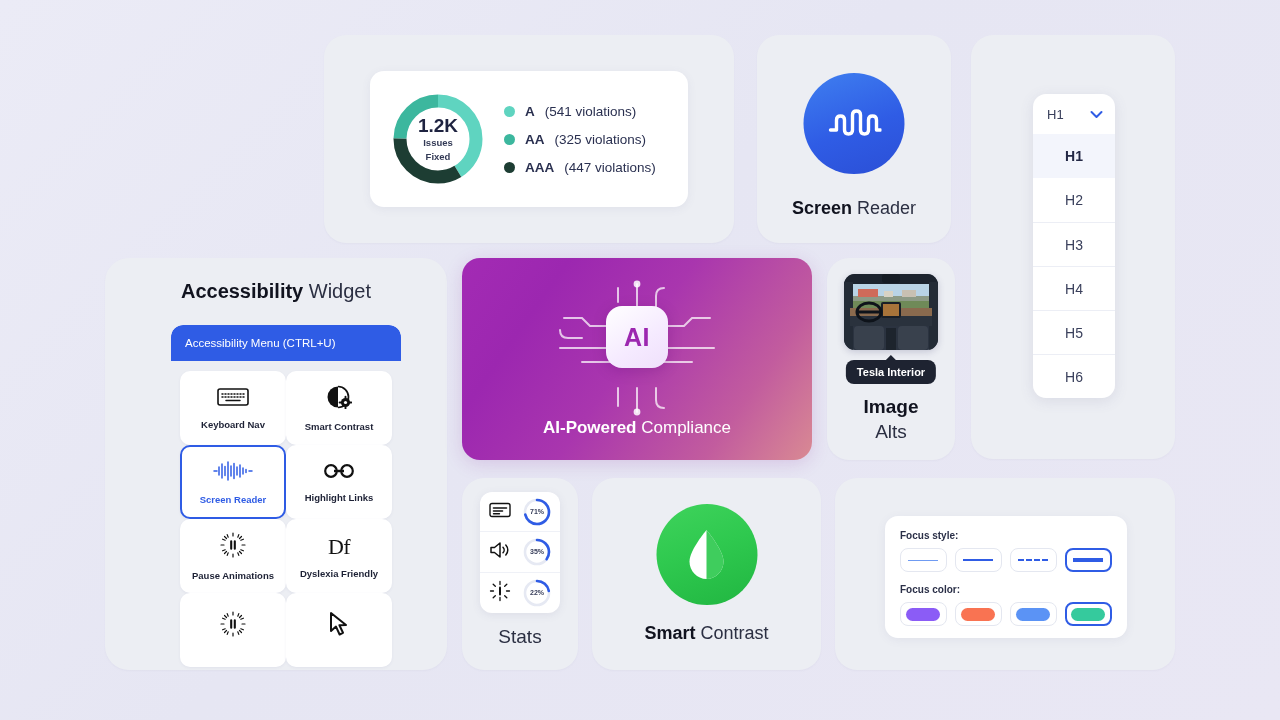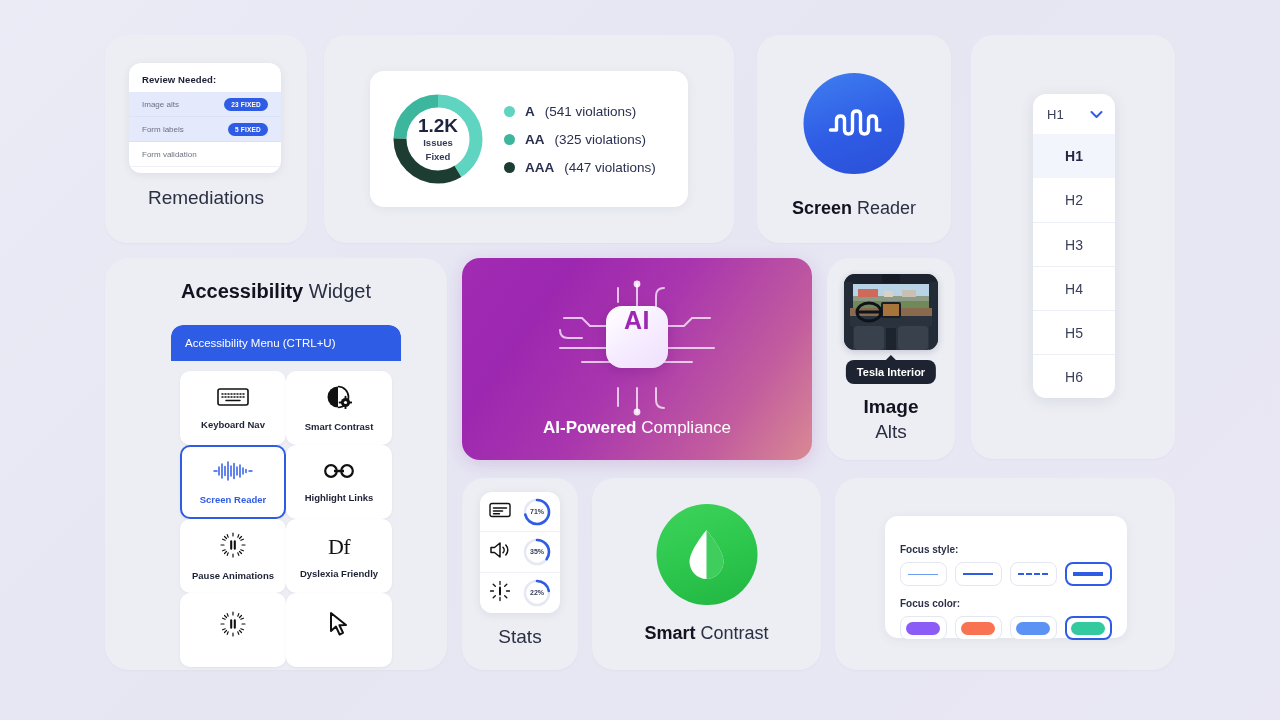--- a/index.html
+++ b/index.html
@@ -173,58 +173,39 @@
   .stats-cap { position: absolute; left: 0; right: 0; top: 148px; text-align: center; font-size: 19px; color: #2b2f42; }
 
   
   #p-contrast { left: 592px; top: 478px; width: 229px; height: 192px; }
   .green-grad { background: linear-gradient(160deg, #3fd35c 0%, #2fc94f 45%, #21b641 100%); }
 
   
   #p-focus { left: 835px; top: 478px; width: 340px; height: 192px; }
   .focus-card {
     position: absolute; left: 50px; top: 38px; width: 242px; height: 122px;
-    background: #fff; border-radius: 13px; padding: 28px 15px;
+    background: #fff; border-radius: 13px; padding: 14px 15px;
     box-shadow: 0 2px 10px rgba(90,90,140,0.08);
   }
   .focus-label { font-size: 10px; font-weight: bold; color: #2b3048; margin-bottom: 7px; }
   .swatch-row { display: flex; gap: 8px; margin-bottom: 12px; }
   .swatch {
     width: 50px; height: 24px; border-radius: 8px; background: #fff;
     border: 1.4px solid #e4e7f0;
     display: flex; align-items: center; justify-content: center;
   }
   .swatch.sel { border: 2px solid #2f5ce5; }
   .line { width: 30px; height: 0; border-top-style: solid; }
   .pill { width: 34px; height: 13px; border-radius: 7px; }
 </style>
 </head>
 <body>
 
 <div class="stage">
 
-  <div class="panel" id="p-remediations">
-    <div class="rem-card">
-      <div class="rem-title">Review Needed:</div>
-      <div class="rem-rows">
-        <div class="rem-row hl">
-          <span>Image alts</span>
-          <span class="badge">23 FIXED</span>
-        </div>
-        <div class="rem-row hl">
-          <span>Form labels</span>
-          <span class="badge">5 FIXED</span>
-        </div>
-        <div class="rem-row">
-          <span>Form validation</span>
-        </div>
-      </div>
-    </div>
-    <div class="rem-label-big">Remediations</div>
-  </div>
 
   <div class="panel" id="p-donut">
     <div class="donut-card">
       <div class="donut-wrap">
         <svg width="96" height="96" viewBox="0 0 96 96" aria-hidden="true">
 
           <g transform="translate(48,48) rotate(-90)">
             <circle r="38" fill="none" stroke="#5fd4c0" stroke-width="13" stroke-dasharray="98.3 140.5" stroke-dashoffset="0"></circle>
             <circle r="38" fill="none" stroke="#1d3d33" stroke-width="13" stroke-dasharray="81.2 157.6" stroke-dashoffset="-98.3"></circle>
             <circle r="38" fill="none" stroke="#3cb79e" stroke-width="13" stroke-dasharray="59.1 179.7" stroke-dashoffset="-179.5"></circle>
@@ -409,21 +390,21 @@
         <path d="M66 110 v18"></path>
         <path d="M104 110 v12 q0 8 8 8"></path>
         <path d="M30 60 h-14 q-8 0-8-8"></path>
         <path d="M60 48 h-22 l-8-8 h-18"></path>
         <path d="M60 70 h-52"></path>
         <path d="M60 84 h-30"></path>
         <path d="M110 48 h22 l8-8 h18"></path>
         <path d="M110 70 h52"></path>
         <path d="M110 84 h30"></path>
       </svg>
-      <div style="position:absolute;left:50%;top:28px;transform:translateX(-50%);width:62px;height:62px;border-radius:16px;background:linear-gradient(145deg,#ffffff 0%,#f5eaff 60%,#efe0fb 100%);display:flex;justify-content:center;box-shadow:0 3px 14px rgba(80,10,100,0.22);">
+      <div style="position:absolute;left:50%;top:28px;transform:translateX(-50%);width:62px;height:62px;border-radius:16px;background:linear-gradient(145deg,#ffffff 0%,#f5eaff 60%,#efe0fb 100%);display:flex;align-items:center;justify-content:center;box-shadow:0 3px 14px rgba(80,10,100,0.22);">
         <span style="font-size:25px;font-weight:bold;color:#9c27b0;letter-spacing:.5px;">AI</span>
       </div>
     </div>
     <div class="ai-caption">
       <b>AI-Powered</b>
       <span>Compliance</span>
     </div>
   </div>
 
   <div class="panel" id="p-imagealts">

